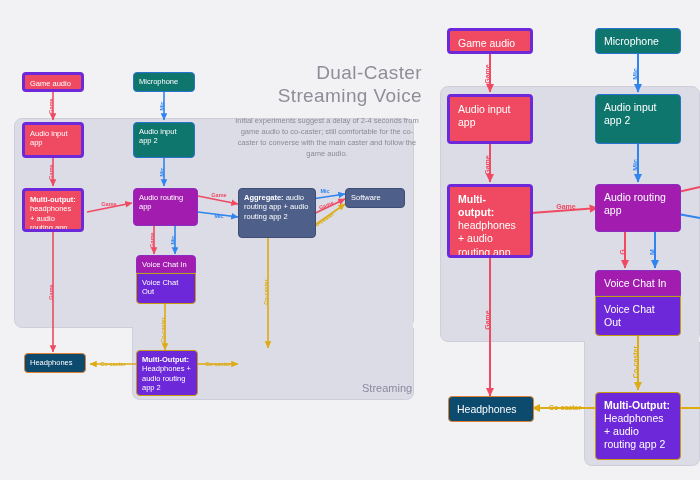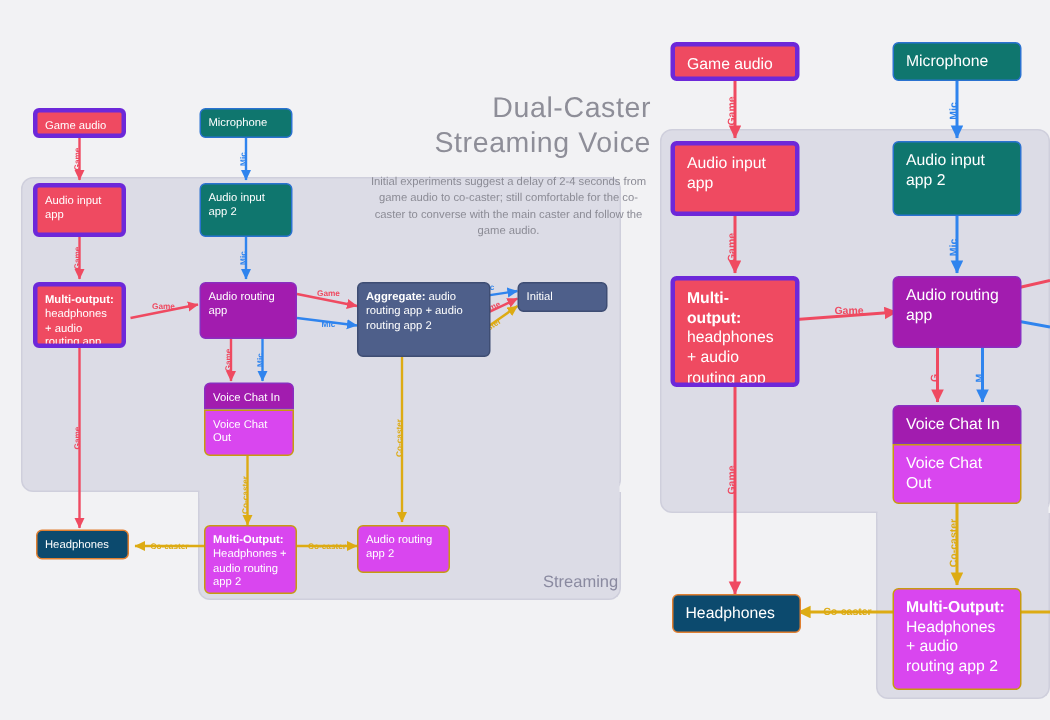--- a/index.html
+++ b/index.html
@@ -25,21 +25,21 @@
     padding: 5px 7px;
     overflow: hidden;
   }
   .node .ttl { font-weight: bold; }
   .node.small { font-size: 7.5px; padding: 4px 5px; }
   .node.big   { font-size: 10.5px; padding: 6px 8px; }
 
   .c-red    { background: #ef4a61; border: 3px solid #6d28d9; }
   .c-blue   { background: #0f766e; border: 1px solid #2a72d0; }
   .c-purple { background: #a21caf; border: 1px solid #8a2ec0; }
-  .c-gold   { background: #d946ef; border: 1px solid #c79a10; }
+  .c-gold   { background: #6d28d9; border: 1px solid #c79a10; }
   .c-orange { background: #0c4a6e; border: 1px solid #e07f30; }
   .c-slate  { background: #4e5f8a; border: 1px solid #3e4d73; }
 
   
   .group {
     position: absolute;
     box-sizing: border-box;
     background: #dcdce6;
     border: 1px solid #cfcfdc;
     border-radius: 8px;
@@ -54,21 +54,20 @@
     position: absolute;
     left: 0; top: 0;
     width: 700px; height: 480px;
     pointer-events: none;
   }
 
   
   #title-block {
     position: absolute;
     text-align: right;
-    margin-left: 12px;
   }
   #title-block .t1, #title-block .t2 {
     color: #8e8e98;
     font-weight: 300;
     letter-spacing: .4px;
   }
   #title-block .desc {
     color: #8b8b95;
     line-height: 1.45;
     text-align: center;
@@ -166,42 +165,39 @@
   <div class="node small c-blue" style="left:133px; top:122px; width:62px; height:36px;">
     <span>Audio input app 2</span>
   </div>
   <div class="node small c-red" style="left:22px; top:188px; width:62px; height:44px;">
     <span class="ttl">Multi-output:</span>
     <span>headphones + audio routing app</span>
   </div>
   <div class="node small c-purple" style="left:133px; top:188px; width:65px; height:38px;">
     <span>Audio routing app</span>
   </div>
-  <div class="node small c-slate" style="left:238px; top:188px; width:89px; height:50px;">
+  <div class="node small c-slate" style="left:238px; top:188px; width:78px; height:50px;">
     <span class="ttl">Aggregate:</span>
     <span>audio routing app + audio routing app 2</span>
   </div>
   <div class="node small c-slate" style="left:345px; top:188px; width:60px; height:20px;">
-    <span>Initial</span>
+    <span>Software</span>
   </div>
   <div class="node small c-purple" style="left:136px; top:255px; width:60px; height:18px; border-radius:4px 4px 0 0;">
     <span>Voice Chat In</span>
   </div>
   <div class="node small c-gold" style="left:136px; top:273px; width:60px; height:31px; border-radius:0 0 4px 4px;">
     <span>Voice Chat Out</span>
   </div>
   <div class="node small c-orange" style="left:24px; top:353px; width:62px; height:20px;">
     <span>Headphones</span>
   </div>
   <div class="node small c-gold" style="left:136px; top:350px; width:62px; height:46px;">
     <span class="ttl">Multi-Output:</span>
     <span>Headphones + audio routing app 2</span>
-  </div>
-  <div class="node small c-gold" style="left:238px; top:350px; width:62px; height:32px;">
-    <span>Audio routing app 2</span>
   </div>
 
   <div id="title-block" style="left:232px; top:62px; width:190px;">
     <div class="t1" style="font-size:19px;">Dual-Caster</div>
     <div class="t2" style="font-size:19px; margin-top:1px;">Streaming Voice</div>
     <div class="desc" style="font-size:7.5px; margin-top:9px;">Initial experiments suggest a delay of 2-4 seconds from game audio to co-caster; still comfortable for the co-caster to converse with the main caster and follow the game audio.</div>
   </div>
 
   <div class="group" style="left:440px; top:86px; width:260px; height:256px;"></div>
   <div class="group" style="left:584px; top:342px; width:116px; height:124px; border-top:none; border-radius:0 0 8px 8px;"></div>

